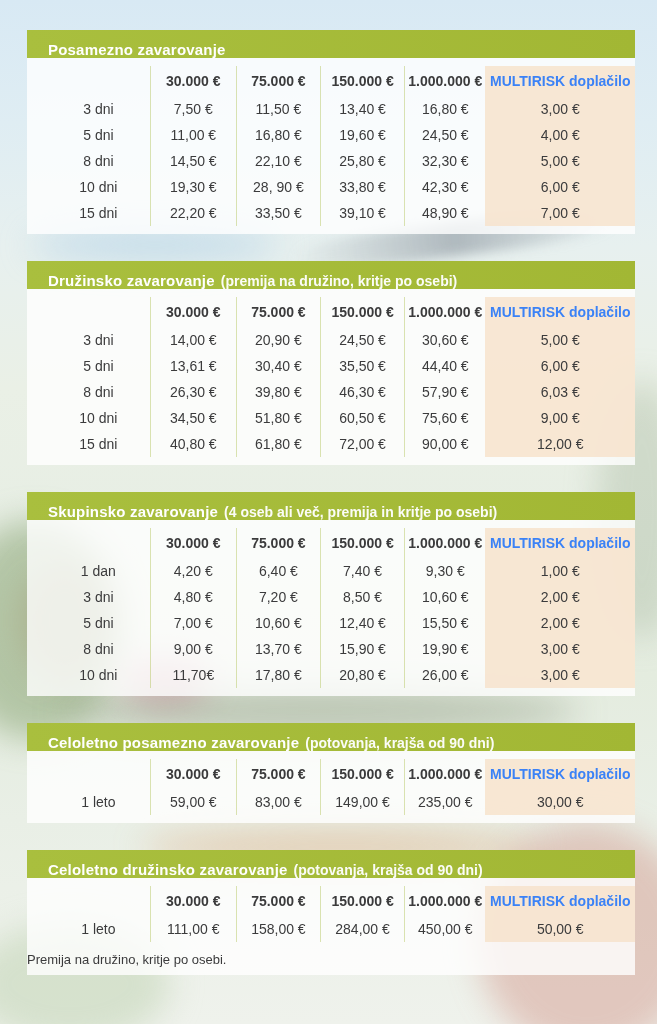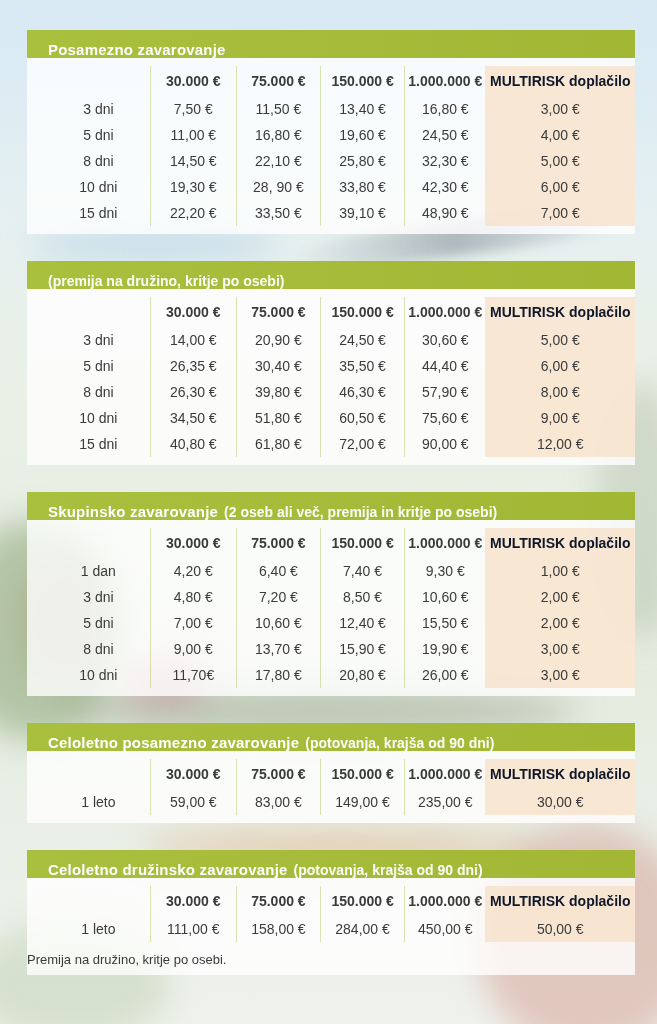--- a/index.html
+++ b/index.html
@@ -44,21 +44,21 @@
   .hrow { height: 30px; line-height: 30px; font-weight: bold; }
   .cell { text-align: center; overflow: hidden; white-space: nowrap; }
   .c0 { width: 111px; margin-left: 20px; }
   .c1 { width: 92px; }
   .c2 { width: 90px; }
   .c3 { width: 90px; }
   .c4 { width: 86px; }
   .c5 { width: 160px; }
   .sep { border-right: 1px solid rgba(163,185,54,.38); }
   .mr  { background: rgba(247,226,203,.82); }
-  .hrow .mr { color: #0f172a; font-weight: bold; }
+  .hrow .mr { color: #3b82f6; font-weight: bold; }
 
   .footnote {
     font-size: 13px; color: #3b3b3c; text-align: left;
     padding-top: 10px; line-height: 15px;
   }
   .footnote:empty { display: none; }
 </style>
 </head>
 <body>
 
@@ -131,20 +131,21 @@
             <div class="cell c3 sep">39,10 €</div>
             <div class="cell c4">48,90 €</div>
             <div class="cell c5 mr">7,00 €</div>
           </div>
           </div>
 
       </div>
     </section>
       <section class="card">
       <header class="bar">
+        <span class="t">Družinsko zavarovanje</span>
         <span class="s">(premija na družino, kritje po osebi)</span>
       </header>
       <div class="tbody">
         <div class="row hrow">
           <div class="cell c0 sep"></div>
           <div class="cell c1 sep">30.000 €</div>
           <div class="cell c2 sep">75.000 €</div>
           <div class="cell c3 sep">150.000 €</div>
           <div class="cell c4">1.000.000 €</div>
           <div class="cell c5 mr">MULTIRISK doplačilo</div>
@@ -154,33 +155,33 @@
         <div class="row">
             <div class="cell c0 sep">3 dni</div>
             <div class="cell c1 sep">14,00 €</div>
             <div class="cell c2 sep">20,90 €</div>
             <div class="cell c3 sep">24,50 €</div>
             <div class="cell c4">30,60 €</div>
             <div class="cell c5 mr">5,00 €</div>
           </div>
             <div class="row">
             <div class="cell c0 sep">5 dni</div>
-            <div class="cell c1 sep">26,35 €</div>
+            <div class="cell c1 sep">13,61 €</div>
             <div class="cell c2 sep">30,40 €</div>
             <div class="cell c3 sep">35,50 €</div>
             <div class="cell c4">44,40 €</div>
             <div class="cell c5 mr">6,00 €</div>
           </div>
             <div class="row">
             <div class="cell c0 sep">8 dni</div>
             <div class="cell c1 sep">26,30 €</div>
             <div class="cell c2 sep">39,80 €</div>
             <div class="cell c3 sep">46,30 €</div>
             <div class="cell c4">57,90 €</div>
-            <div class="cell c5 mr">8,00 €</div>
+            <div class="cell c5 mr">6,03 €</div>
           </div>
             <div class="row">
             <div class="cell c0 sep">10 dni</div>
             <div class="cell c1 sep">34,50 €</div>
             <div class="cell c2 sep">51,80 €</div>
             <div class="cell c3 sep">60,50 €</div>
             <div class="cell c4">75,60 €</div>
             <div class="cell c5 mr">9,00 €</div>
           </div>
             <div class="row">
@@ -191,21 +192,21 @@
             <div class="cell c4">90,00 €</div>
             <div class="cell c5 mr">12,00 €</div>
           </div>
           </div>
 
       </div>
     </section>
       <section class="card">
       <header class="bar">
         <span class="t">Skupinsko zavarovanje</span>
-        <span class="s">(2 oseb ali več, premija in kritje po osebi)</span>
+        <span class="s">(4 oseb ali več, premija in kritje po osebi)</span>
       </header>
       <div class="tbody">
         <div class="row hrow">
           <div class="cell c0 sep"></div>
           <div class="cell c1 sep">30.000 €</div>
           <div class="cell c2 sep">75.000 €</div>
           <div class="cell c3 sep">150.000 €</div>
           <div class="cell c4">1.000.000 €</div>
           <div class="cell c5 mr">MULTIRISK doplačilo</div>
         </div>

